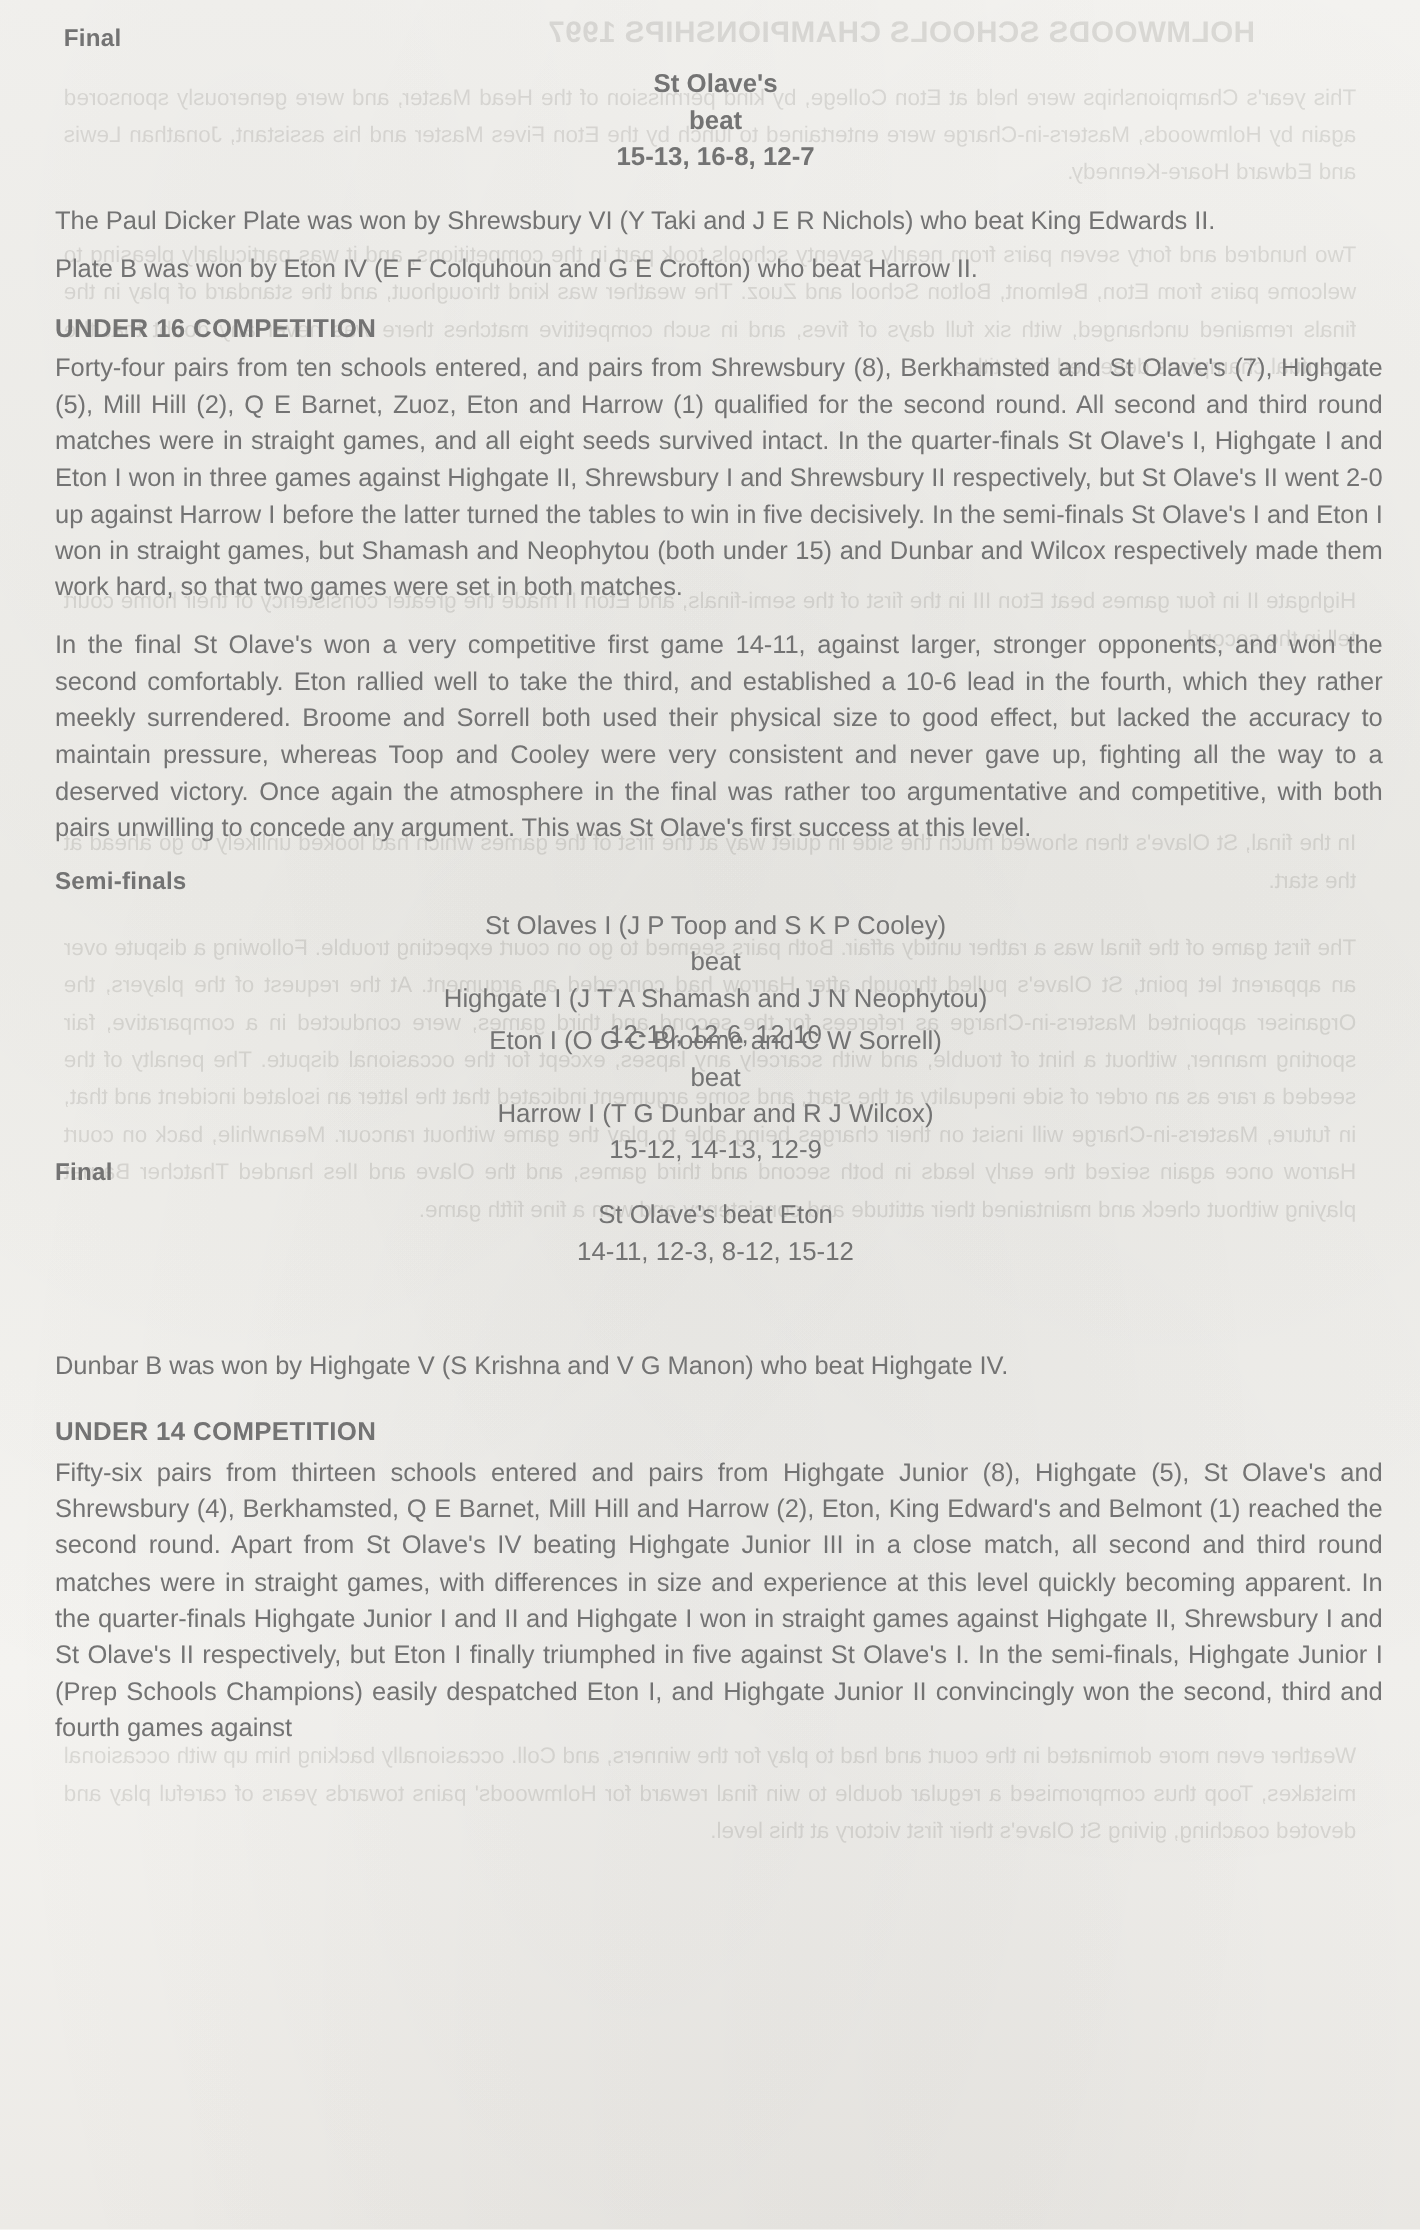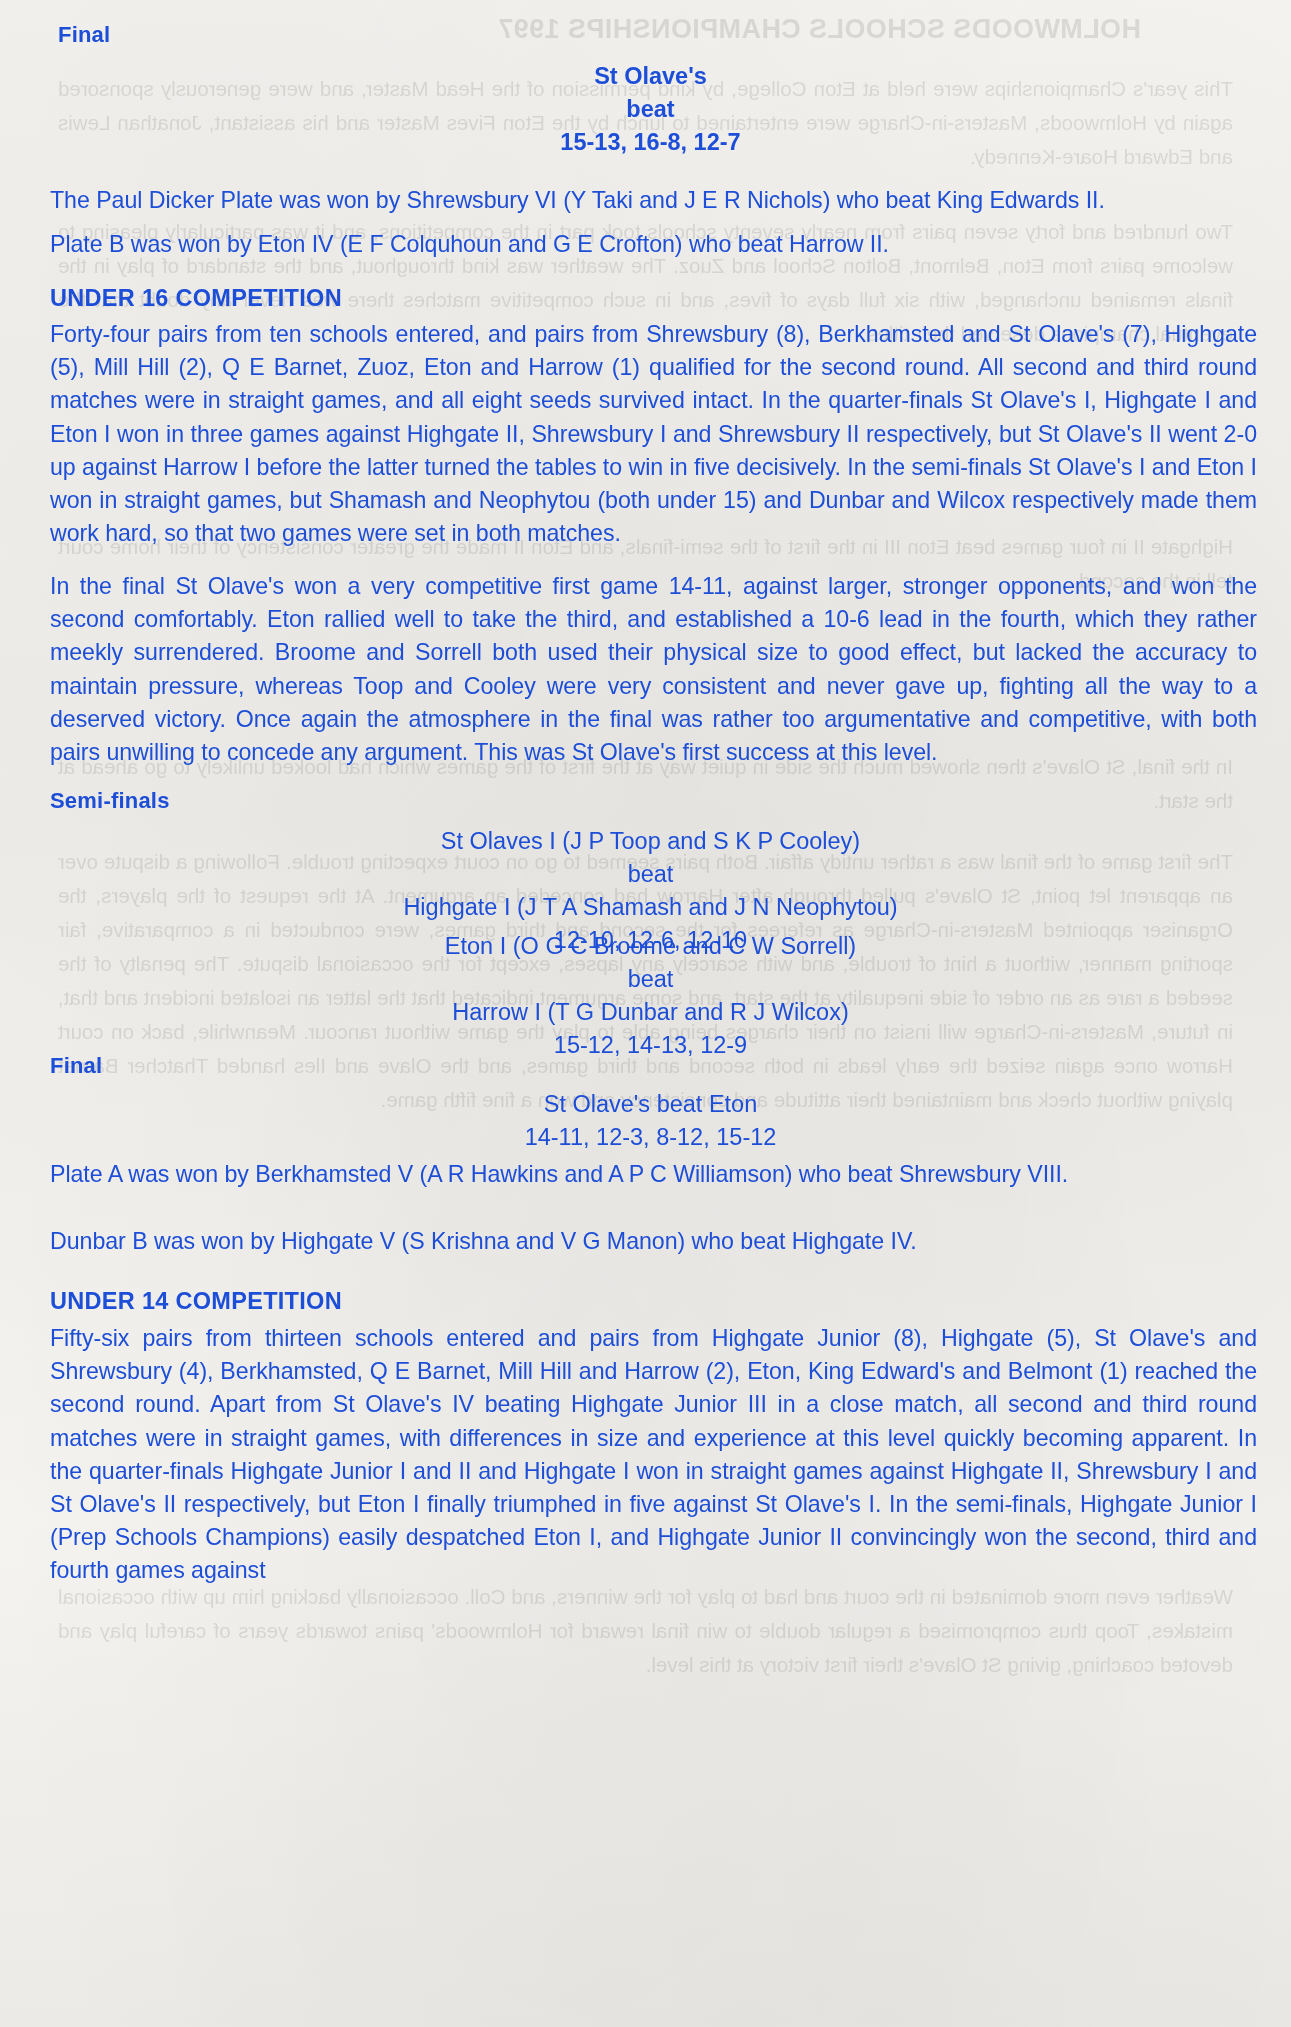--- a/index.html
+++ b/index.html
@@ -90,21 +90,21 @@
   }
   .para.nojust { text-align: left; }
 
   .section-head {
     font-size: 23.5px;
     font-weight: bold;
     letter-spacing: 0.3px;
   }
 
   
-  .content, .content * { color: #1d4ed8; }
+  .content, .content * { color: #737373; }
 </style>
 </head>
 <body>
 
 <div class="page">
 
   <div class="paper-grain"></div>
 
   <div class="bleed">
     <div class="bl-title">HOLMWOODS SCHOOLS CHAMPIONSHIPS 1997</div>
@@ -152,21 +152,20 @@
       <span class="ln">15-12, 14-13, 12-9</span>
     </div>
 
     <div class="block lbl" style="top:1053px; left:50px;">Final</div>
 
     <div class="block centered" style="top:1088px;">
       <span class="ln">St Olave's beat Eton</span>
       <span class="ln">14-11, 12-3, 8-12, 15-12</span>
     </div>
 
-    <div class="block para" style="top:1158px; left:50px; right:34px;">Plate A was won by Berkhamsted V (A R Hawkins and A P C Williamson) who beat Shrewsbury VIII.</div>
 
     <div class="block para nojust" style="top:1225px; left:50px; right:34px;">Dunbar B was won by Highgate V (S Krishna and V G Manon) who beat Highgate IV.</div>
 
     <div class="block section-head" style="top:1288px; left:50px;">UNDER 14 COMPETITION</div>
 
     <div class="block para" style="top:1322px; left:50px; right:34px;">Fifty-six pairs from thirteen schools entered and pairs from Highgate Junior (8), Highgate (5), St Olave's and Shrewsbury (4), Berkhamsted, Q E Barnet, Mill Hill and Harrow (2), Eton, King Edward's and Belmont (1) reached the second round. Apart from St Olave's IV beating Highgate Junior III in a close match, all second and third round matches were in straight games, with differences in size and experience at this level quickly becoming apparent. In the quarter-finals Highgate Junior I and II and Highgate I won in straight games against Highgate II, Shrewsbury I and St Olave's II respectively, but Eton I finally triumphed in five against St Olave's I. In the semi-finals, Highgate Junior I (Prep Schools Champions) easily despatched Eton I, and Highgate Junior II convincingly won the second, third and fourth games against</div>
 
   </div>
 </div>
 

